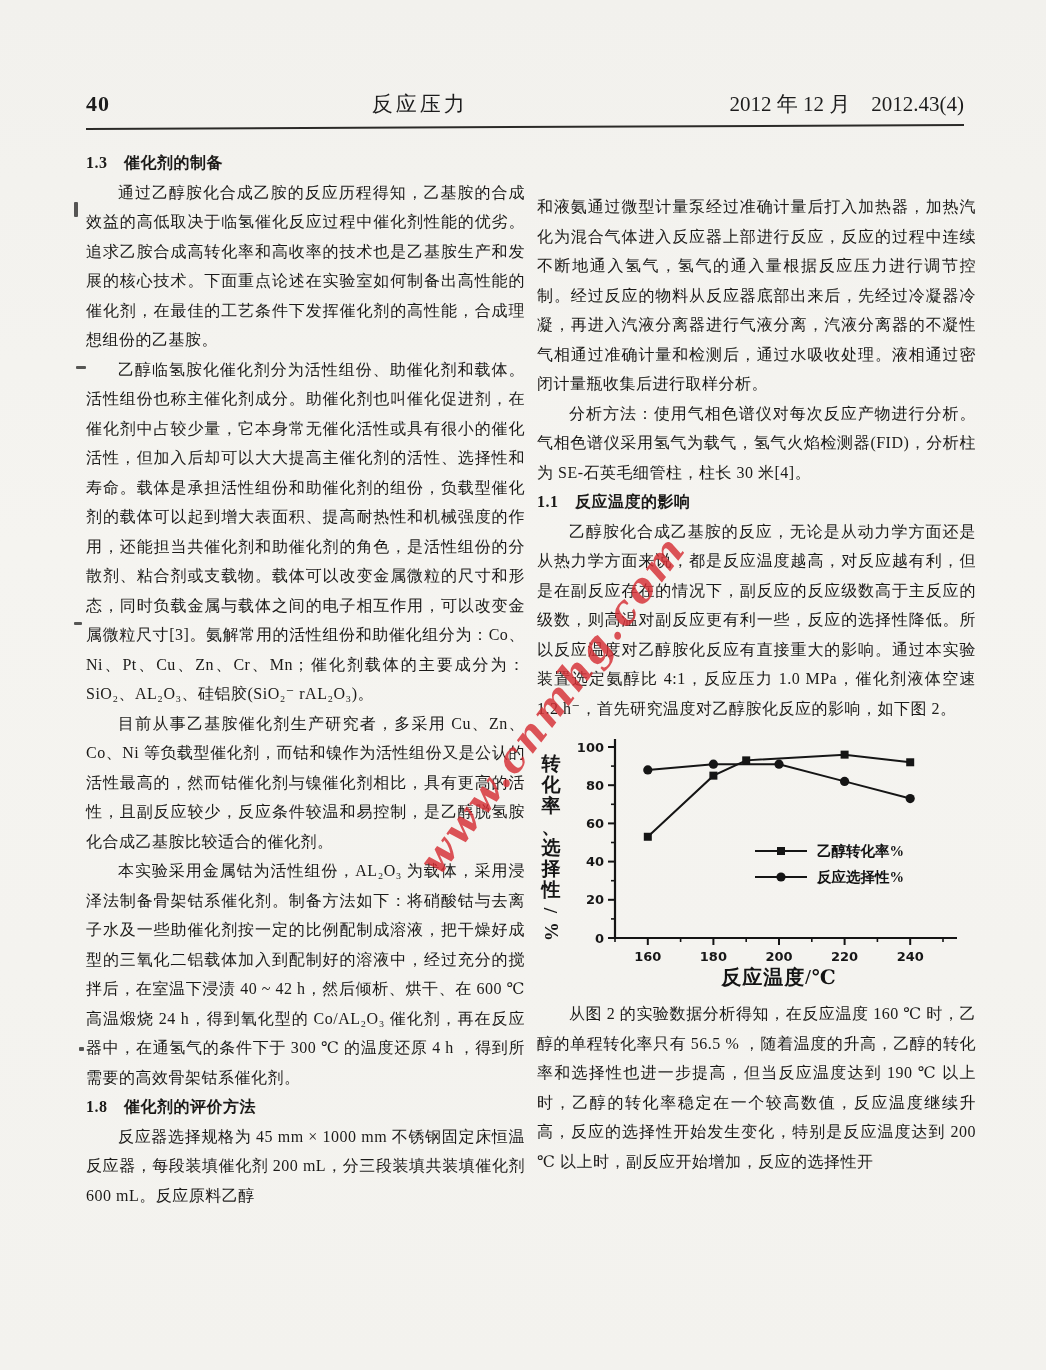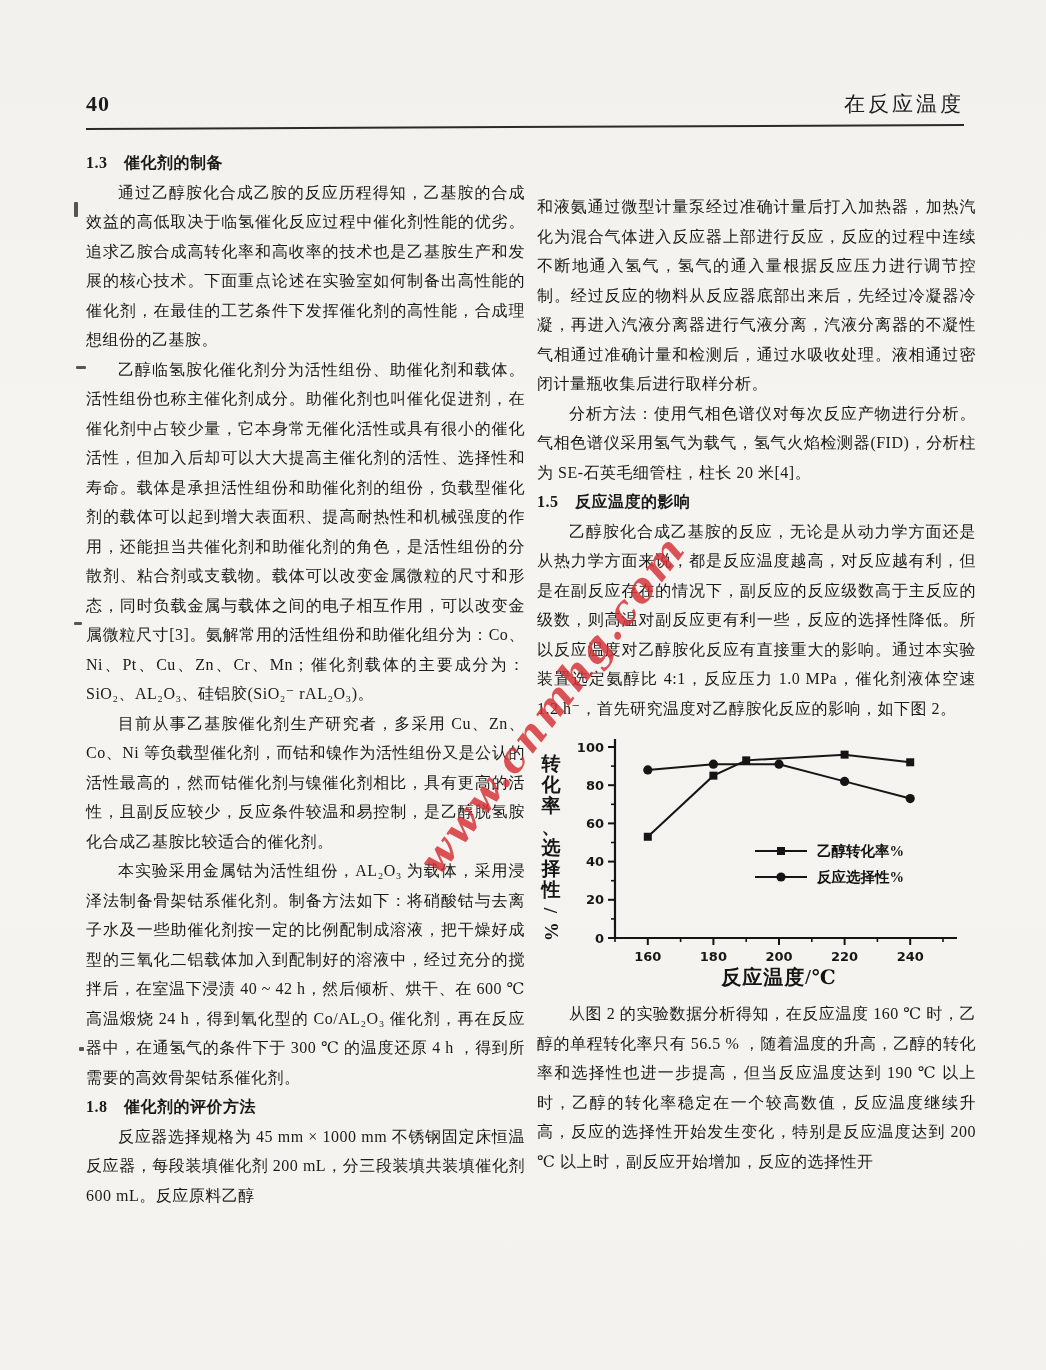--- a/index.html
+++ b/index.html
@@ -44,38 +44,39 @@
   .s3{left:74px;top:622px;width:8px;height:3px;}
   .s4{left:79px;top:1047px;width:5px;height:4px;}
 </style>
 </head>
 <body>
 
 <div class="page">
 
   <div class="header">
     <span class="pageno">40</span>
-    <span class="journal">在反应温度</span>
+    <span class="journal">反应压力</span>
+    <span class="issue">2012 年 12 月　2012.43(4)</span>
   </div>
   <div class="rule"></div>
 
   <div class="col left-col">
     <p class="h">1.3　催化剂的制备</p>
     <p class="body">通过乙醇胺化合成乙胺的反应历程得知，乙基胺的合成效益的高低取决于临氢催化反应过程中催化剂性能的优劣。追求乙胺合成高转化率和高收率的技术也是乙基胺生产和发展的核心技术。下面重点论述在实验室如何制备出高性能的催化剂，在最佳的工艺条件下发挥催化剂的高性能，合成理想组份的乙基胺。</p>
     <p class="body">乙醇临氢胺化催化剂分为活性组份、助催化剂和载体。活性组份也称主催化剂成分。助催化剂也叫催化促进剂，在催化剂中占较少量，它本身常无催化活性或具有很小的催化活性，但加入后却可以大大提高主催化剂的活性、选择性和寿命。载体是承担活性组份和助催化剂的组份，负载型催化剂的载体可以起到增大表面积、提高耐热性和机械强度的作用，还能担当共催化剂和助催化剂的角色，是活性组份的分散剂、粘合剂或支载物。载体可以改变金属微粒的尺寸和形态，同时负载金属与载体之间的电子相互作用，可以改变金属微粒尺寸[3]。氨解常用的活性组份和助催化组分为：Co、Ni、Pt、Cu、Zn、Cr、Mn；催化剂载体的主要成分为：SiO₂、AL₂O₃、硅铝胶(SiO₂⁻ rAL₂O₃)。</p>
     <p class="body">目前从事乙基胺催化剂生产研究者，多采用 Cu、Zn、Co、Ni 等负载型催化剂，而钴和镍作为活性组份又是公认的活性最高的，然而钴催化剂与镍催化剂相比，具有更高的活性，且副反应较少，反应条件较温和易控制，是乙醇脱氢胺化合成乙基胺比较适合的催化剂。</p>
     <p class="body">本实验采用金属钴为活性组份，AL₂O₃ 为载体，采用浸泽法制备骨架钴系催化剂。制备方法如下：将硝酸钴与去离子水及一些助催化剂按一定的比例配制成溶液，把干燥好成型的三氧化二铝载体加入到配制好的溶液中，经过充分的搅拌后，在室温下浸渍 40 ~ 42 h，然后倾析、烘干、在 600 ℃ 高温煅烧 24 h，得到氧化型的 Co/AL₂O₃ 催化剂，再在反应器中，在通氢气的条件下于 300 ℃ 的温度还原 4 h ，得到所需要的高效骨架钴系催化剂。</p>
     <p class="h">1.8　催化剂的评价方法</p>
     <p class="body">反应器选择规格为 45 mm × 1000 mm 不锈钢固定床恒温反应器，每段装填催化剂 200 mL，分三段装填共装填催化剂 600 mL。反应原料乙醇</p>
   </div>
 
   <div class="col right-col">
     <p class="noindent">和液氨通过微型计量泵经过准确计量后打入加热器，加热汽化为混合气体进入反应器上部进行反应，反应的过程中连续不断地通入氢气，氢气的通入量根据反应压力进行调节控制。经过反应的物料从反应器底部出来后，先经过冷凝器冷凝，再进入汽液分离器进行气液分离，汽液分离器的不凝性气相通过准确计量和检测后，通过水吸收处理。液相通过密闭计量瓶收集后进行取样分析。</p>
-    <p class="body">分析方法：使用气相色谱仪对每次反应产物进行分析。气相色谱仪采用氢气为载气，氢气火焰检测器(FID)，分析柱为 SE-石英毛细管柱，柱长 20 米[4]。</p>
-    <p class="h21">1.5　反应温度的影响</p>
+    <p class="body">分析方法：使用气相色谱仪对每次反应产物进行分析。气相色谱仪采用氢气为载气，氢气火焰检测器(FID)，分析柱为 SE-石英毛细管柱，柱长 30 米[4]。</p>
+    <p class="h21">1.1　反应温度的影响</p>
     <p class="body">乙醇胺化合成乙基胺的反应，无论是从动力学方面还是从热力学方面来说，都是反应温度越高，对反应越有利，但是在副反应存在的情况下，副反应的反应级数高于主反应的级数，则高温对副反应更有利一些，反应的选择性降低。所以反应温度对乙醇胺化反应有直接重大的影响。通过本实验装置选定氨醇比 4:1，反应压力 1.0 MPa，催化剂液体空速 1.2 h⁻，首先研究温度对乙醇胺化反应的影响，如下图 2。</p>
 
     <div class="figure">
       <div class="ylab" id="ylab">
           <div>转</div>
           <div>化</div>
           <div>率</div>
           <div>、</div>
           <div>选</div>
           <div>择</div>

